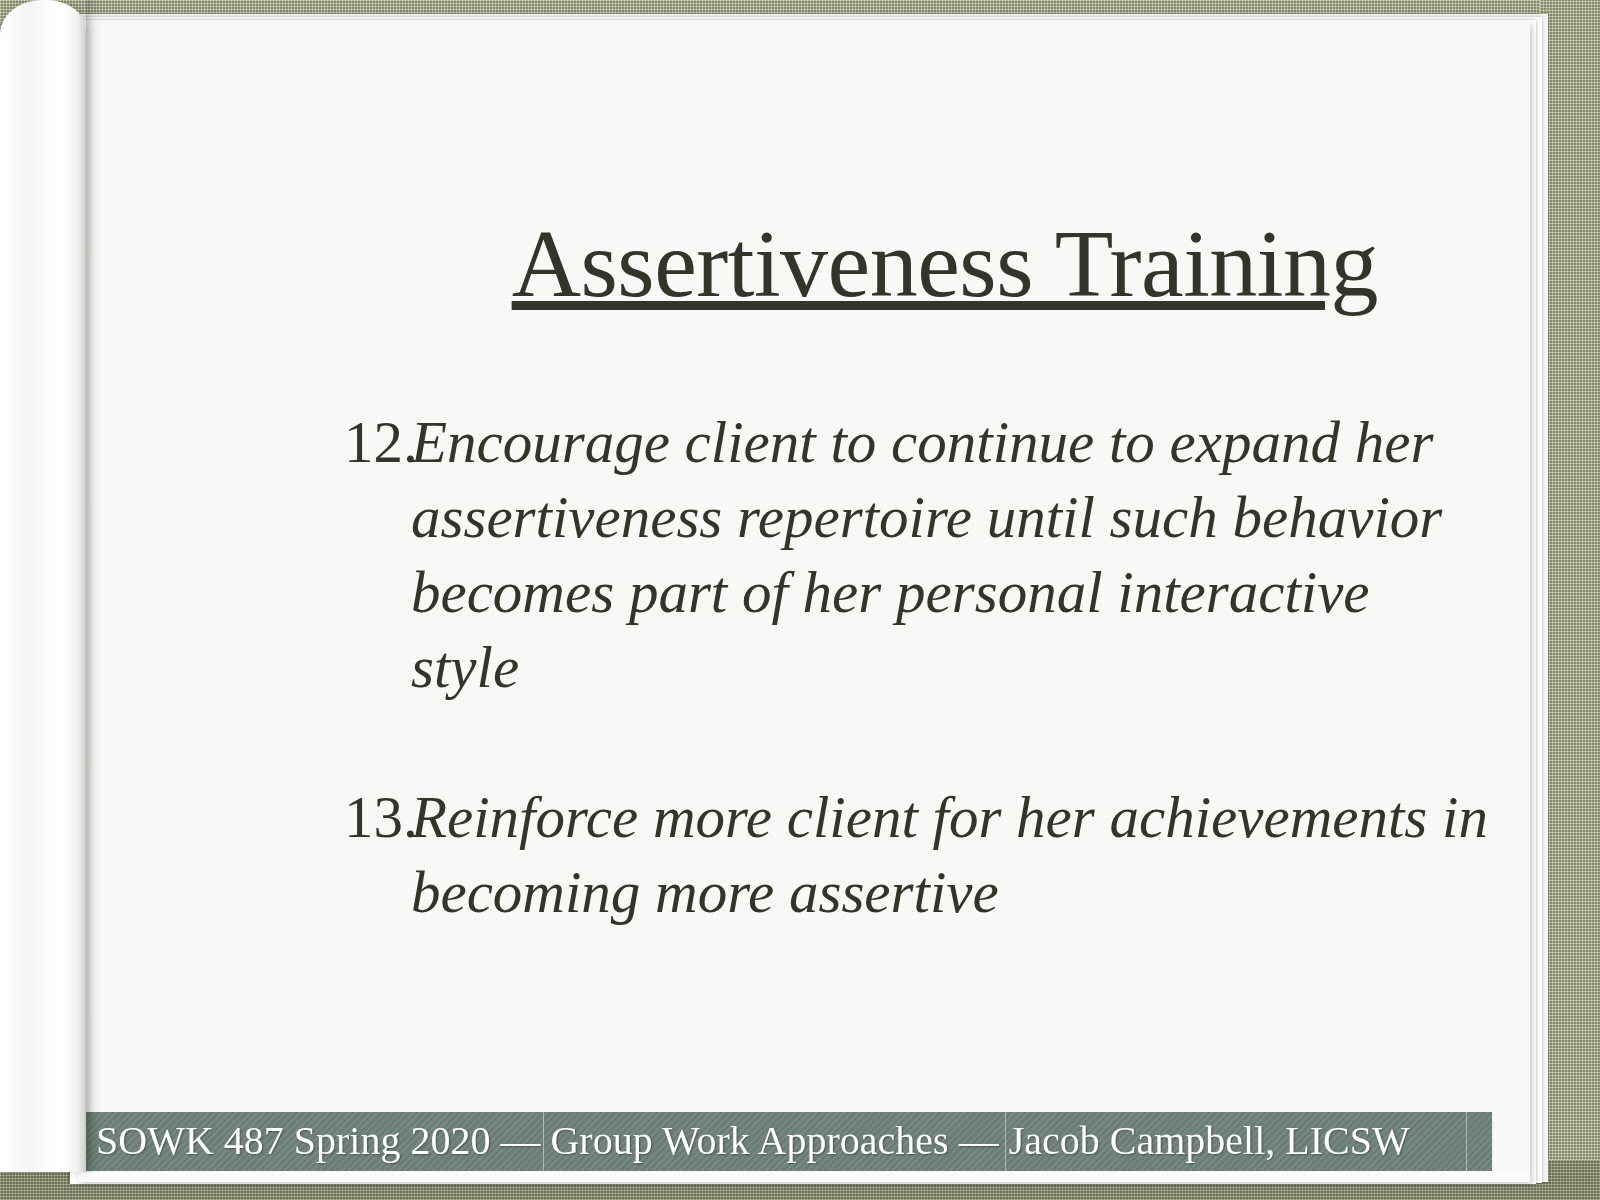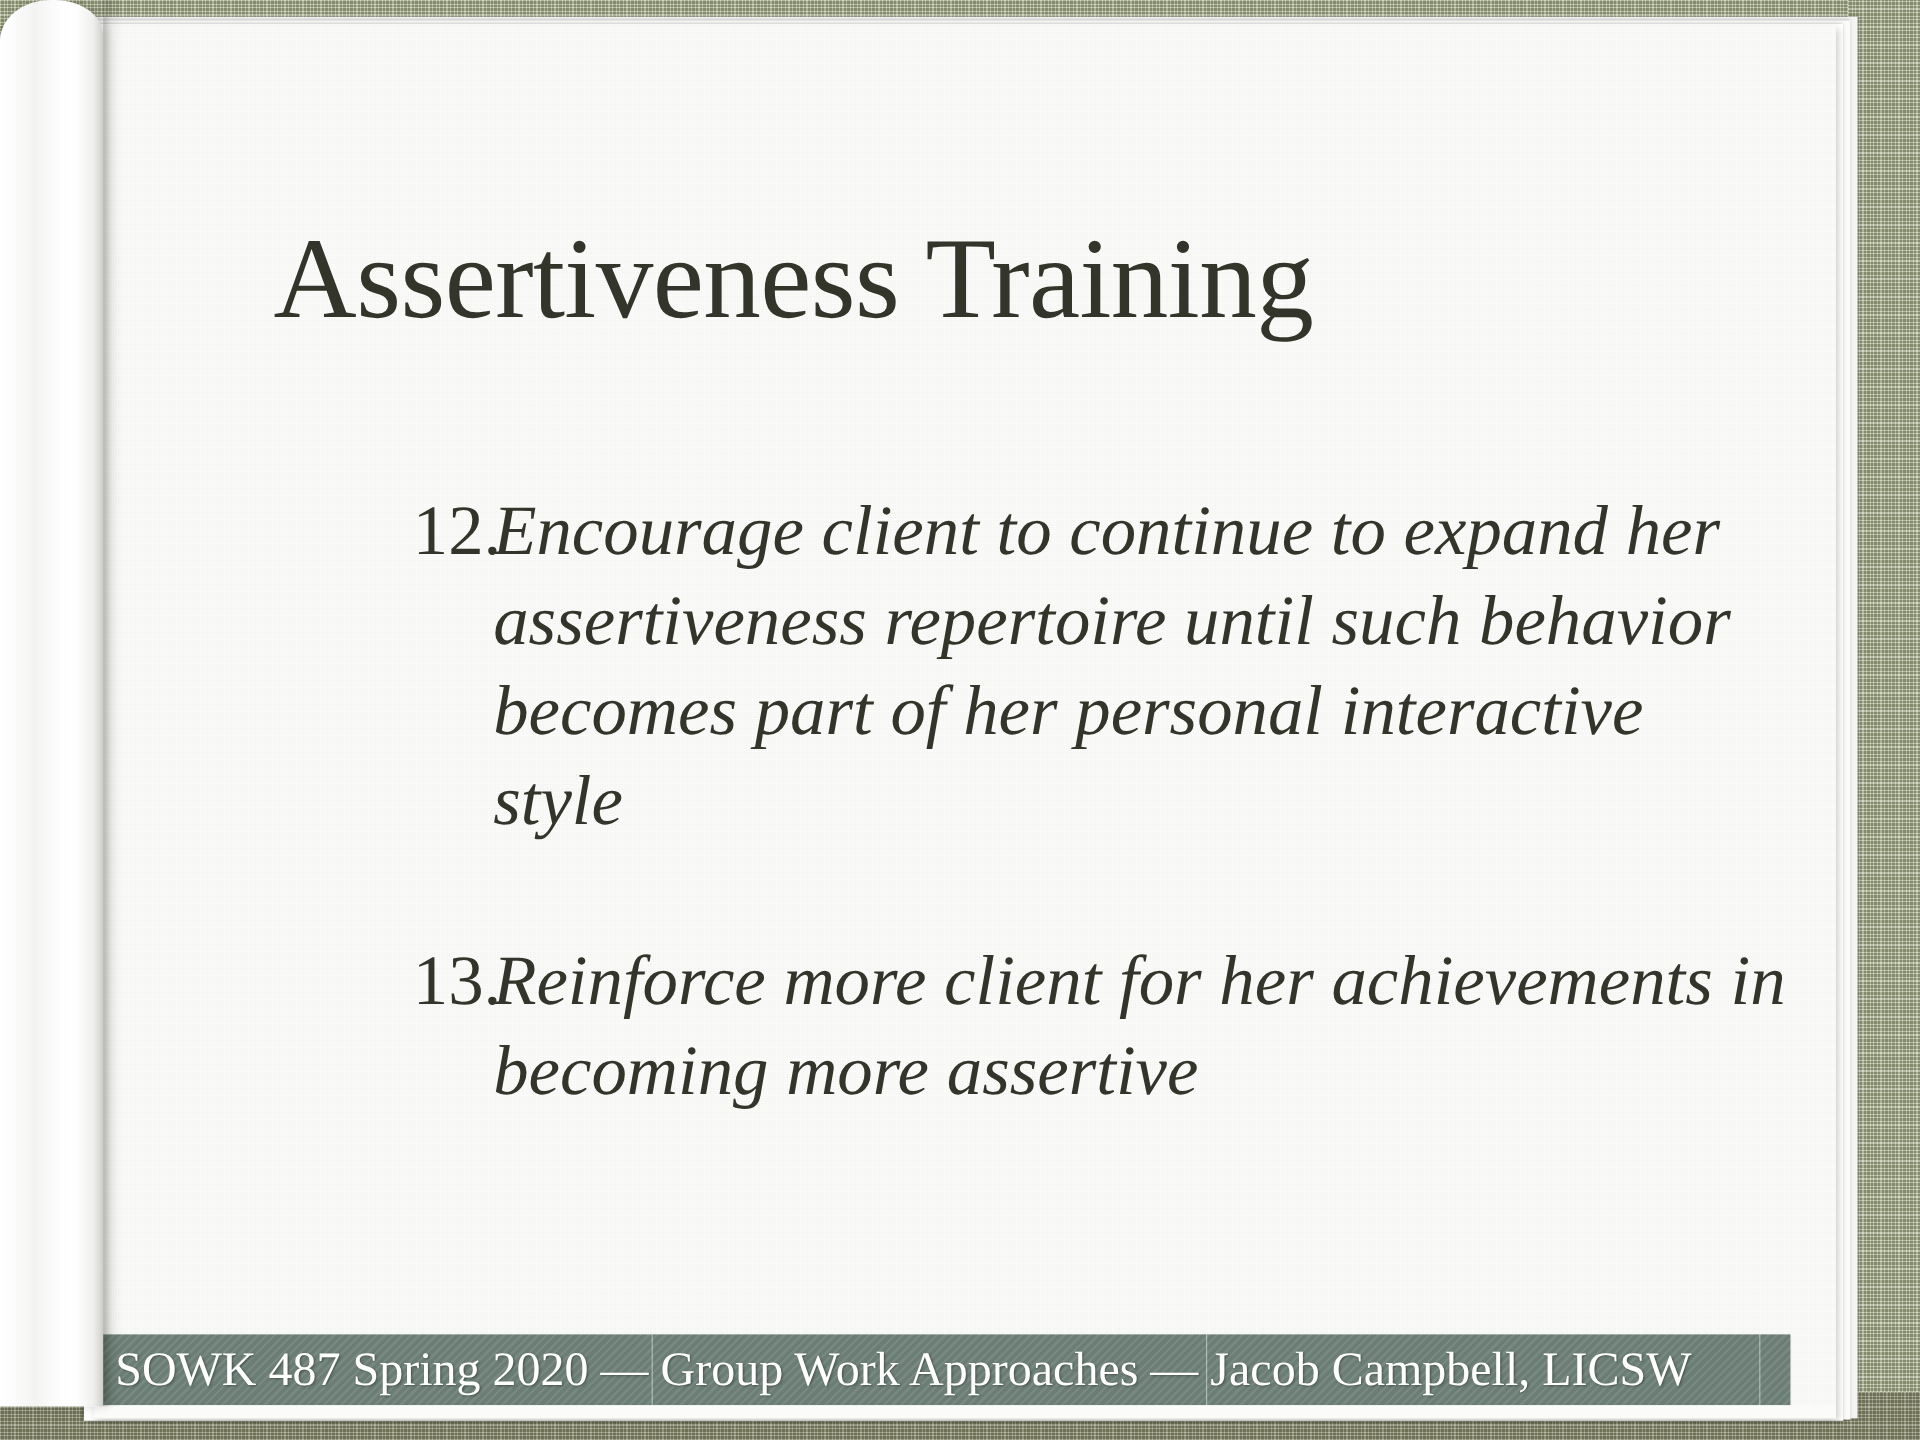--- a/index.html
+++ b/index.html
@@ -113,30 +113,31 @@
     left: 86px; top: 0;
     width: 16px; height: 1172px;
     background: linear-gradient(90deg,
         rgba(0,0,0,0.17) 0%, rgba(0,0,0,0.05) 45%, rgba(0,0,0,0) 100%);
   }
 
   
   #title {
     position: absolute;
     left: 150px;
-    top: 96px;
+    top: 128px;
     width: 1150px;
-    text-align: left;
+    text-align: right;
     color: #33352a;
     font-family: "Liberation Serif", "DejaVu Serif", serif;
     font-size: 96px;
     line-height: 1.05;
     font-weight: normal;
     letter-spacing: -0.5px;
     white-space: nowrap;
+    text-decoration: underline;
   }
 
   
   #body-list {
     position: absolute;
     left: 250px;
     top: 383px;
     width: 1160px;
     color: #33352a;
     font-family: "Liberation Serif", "DejaVu Serif", serif;

